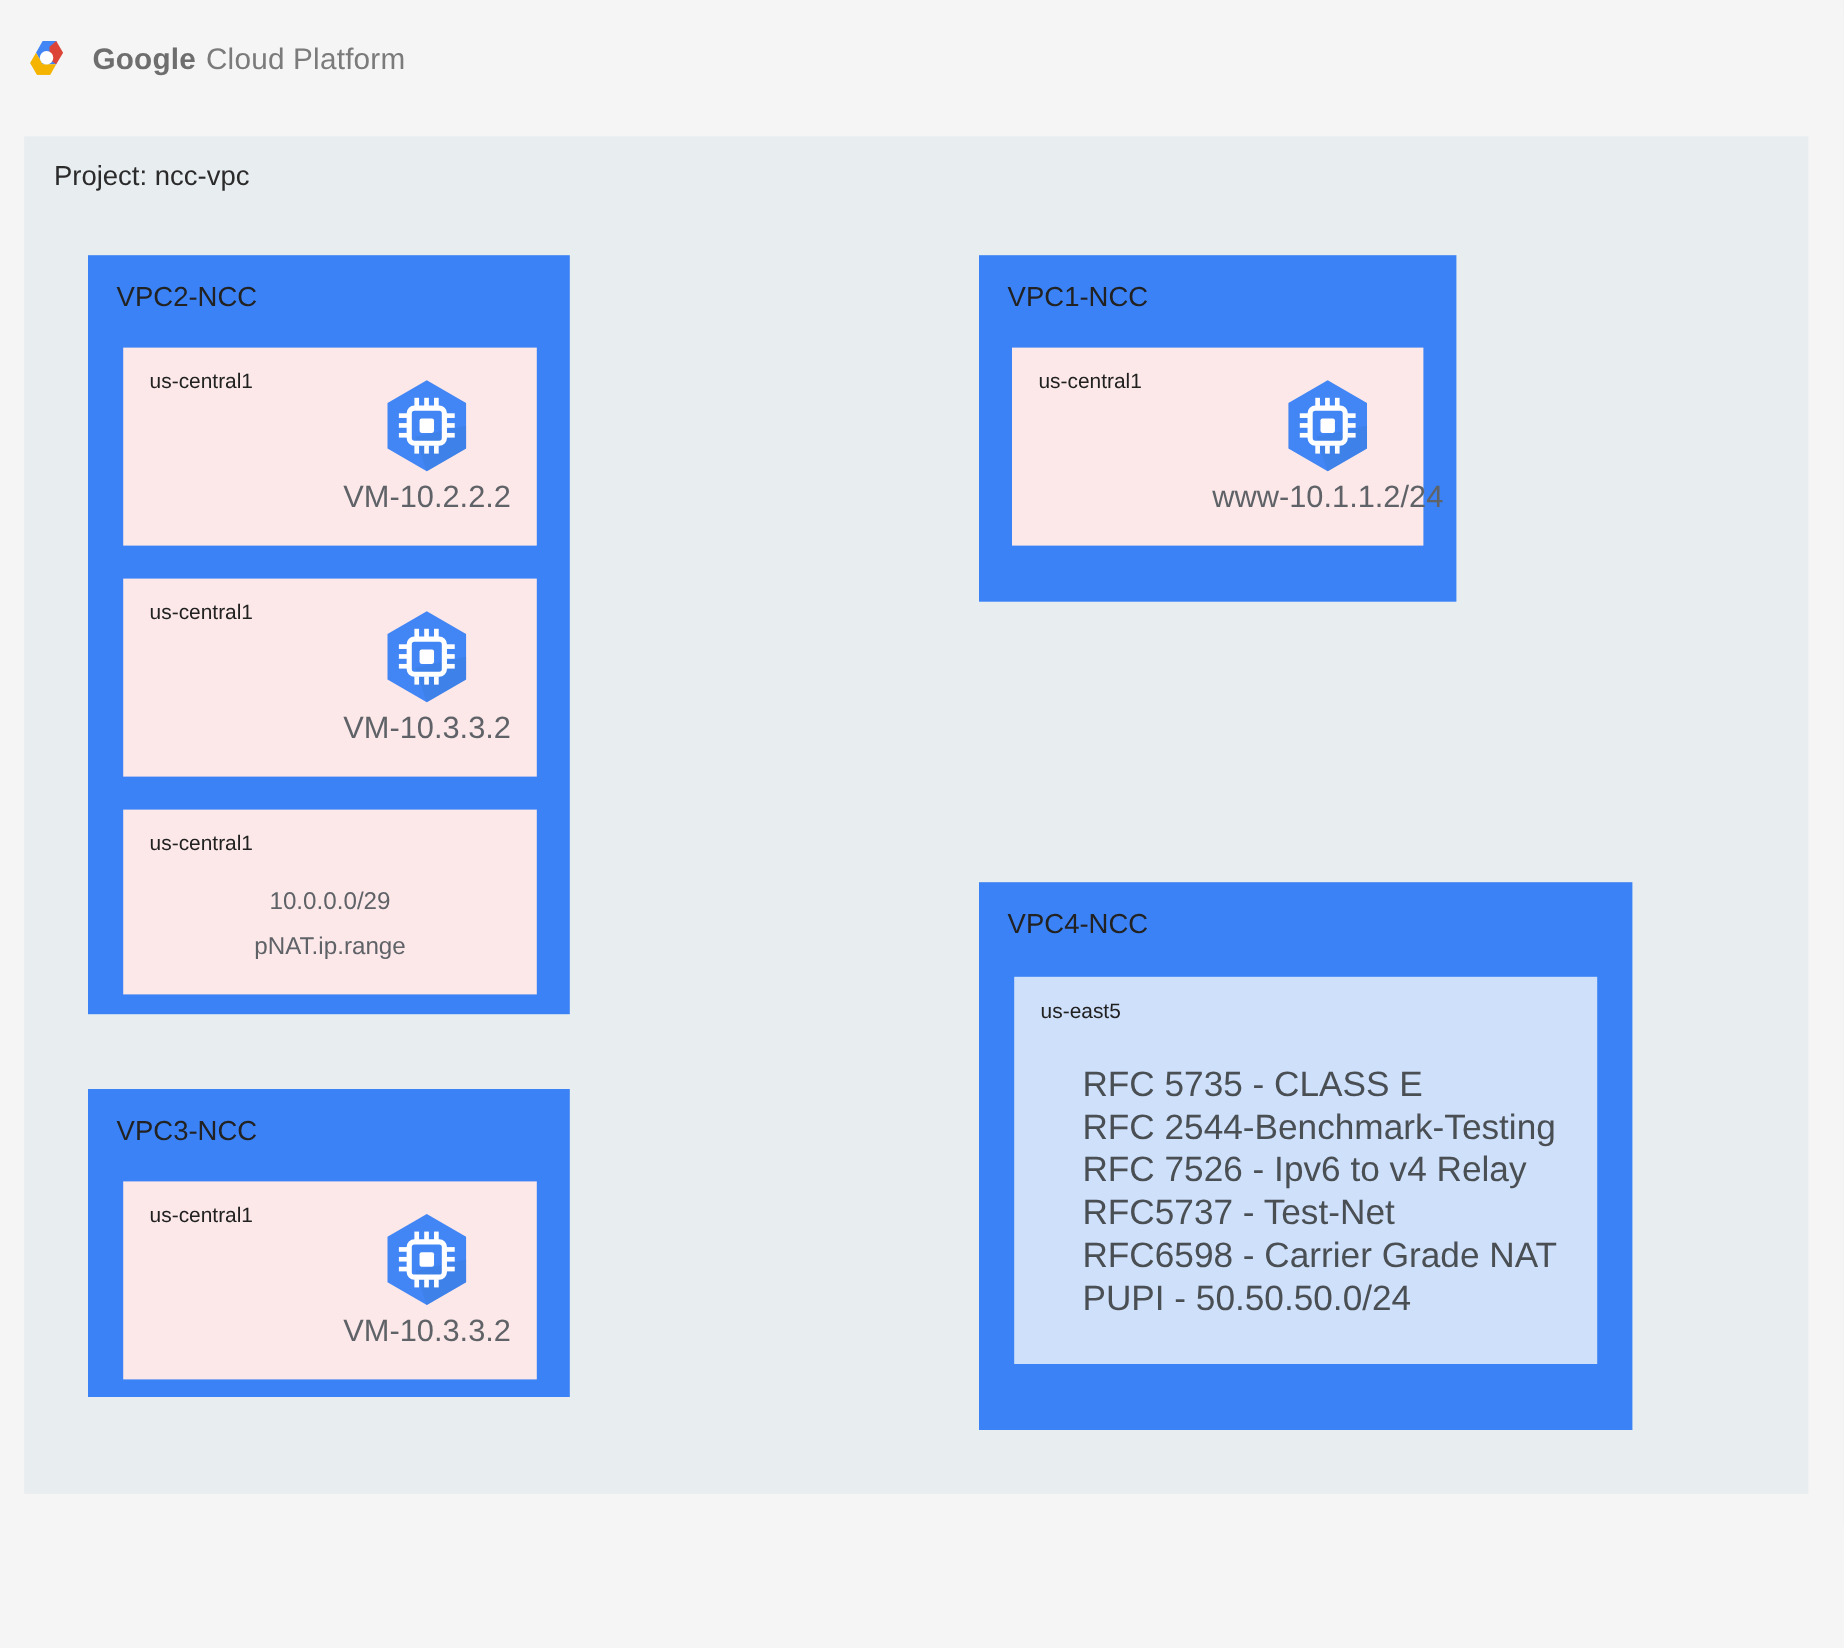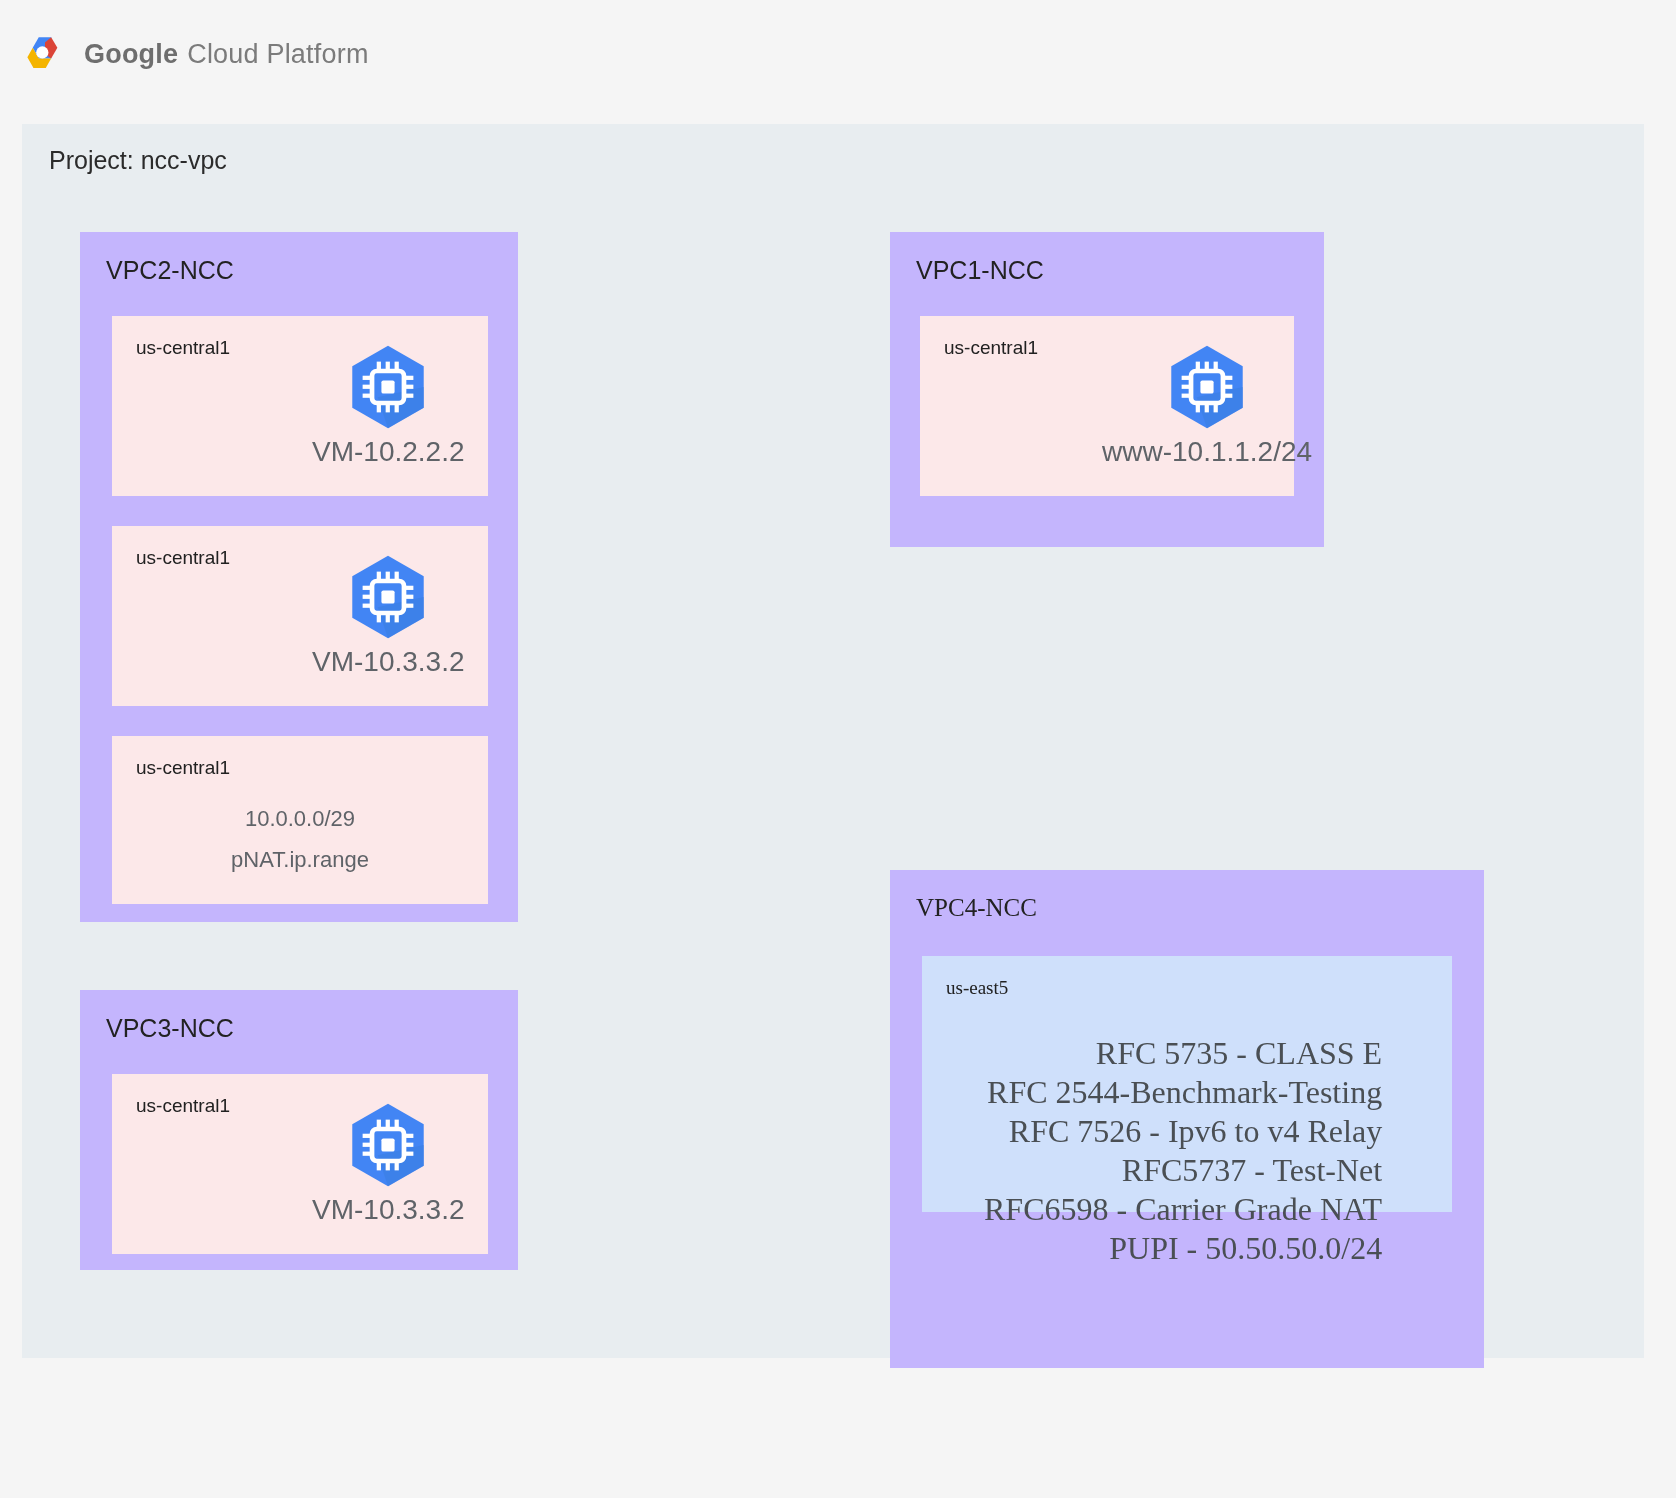--- a/index.html
+++ b/index.html
@@ -69,34 +69,34 @@
     position: absolute;
     left: 27px;
     top: 22px;
     font-size: 25px;
     color: #2b2b2b;
   }
 
   
   .vpc-card {
     position: absolute;
-    background: #c4b5fd;
+    background: #3b82f6;
   }
   .vpc-title {
     position: absolute;
     left: 26px;
     top: 24px;
     font-size: 25px;
     color: #222222;
   }
 
   #vpc2 { left: 58px;  top: 108px; width: 438px; height: 690px; }
   #vpc3 { left: 58px;  top: 866px; width: 438px; height: 280px; }
   #vpc1 { left: 868px; top: 108px; width: 434px; height: 315px; }
-  #vpc4 { left: 868px; top: 746px; width: 594px; height: 498px; font-family: Liberation Serif, serif; }
+  #vpc4 { left: 868px; top: 678px; width: 594px; height: 498px; }
 
   
   .zone {
     position: absolute;
     background: #fce8e9;
   }
   .zone.blue { background: #cfe0fb; }
   .zone-label {
     position: absolute;
     left: 24px;
@@ -316,21 +316,21 @@
           </svg>
         </span>
         <span class="vm-label">www-10.1.1.2/24</span>
       </div>
     </div>
   </div>
 
   <div class="vpc-card" id="vpc4">
     <div class="vpc-title">VPC4-NCC</div>
 
-    <div class="zone blue" style="left:32px; top:86px; width:530px; height:256px;text-align:right;">
+    <div class="zone blue" style="left:32px; top:86px; width:530px; height:352px;">
       <div class="zone-label">us-east5</div>
       <div class="rfc-list">
         <div>RFC 5735 - CLASS E</div>
         <div>RFC 2544-Benchmark-Testing</div>
         <div>RFC 7526 - Ipv6 to v4 Relay</div>
         <div>RFC5737 - Test-Net</div>
         <div>RFC6598 - Carrier Grade NAT</div>
         <div>PUPI - 50.50.50.0/24</div>
       </div>
     </div>

